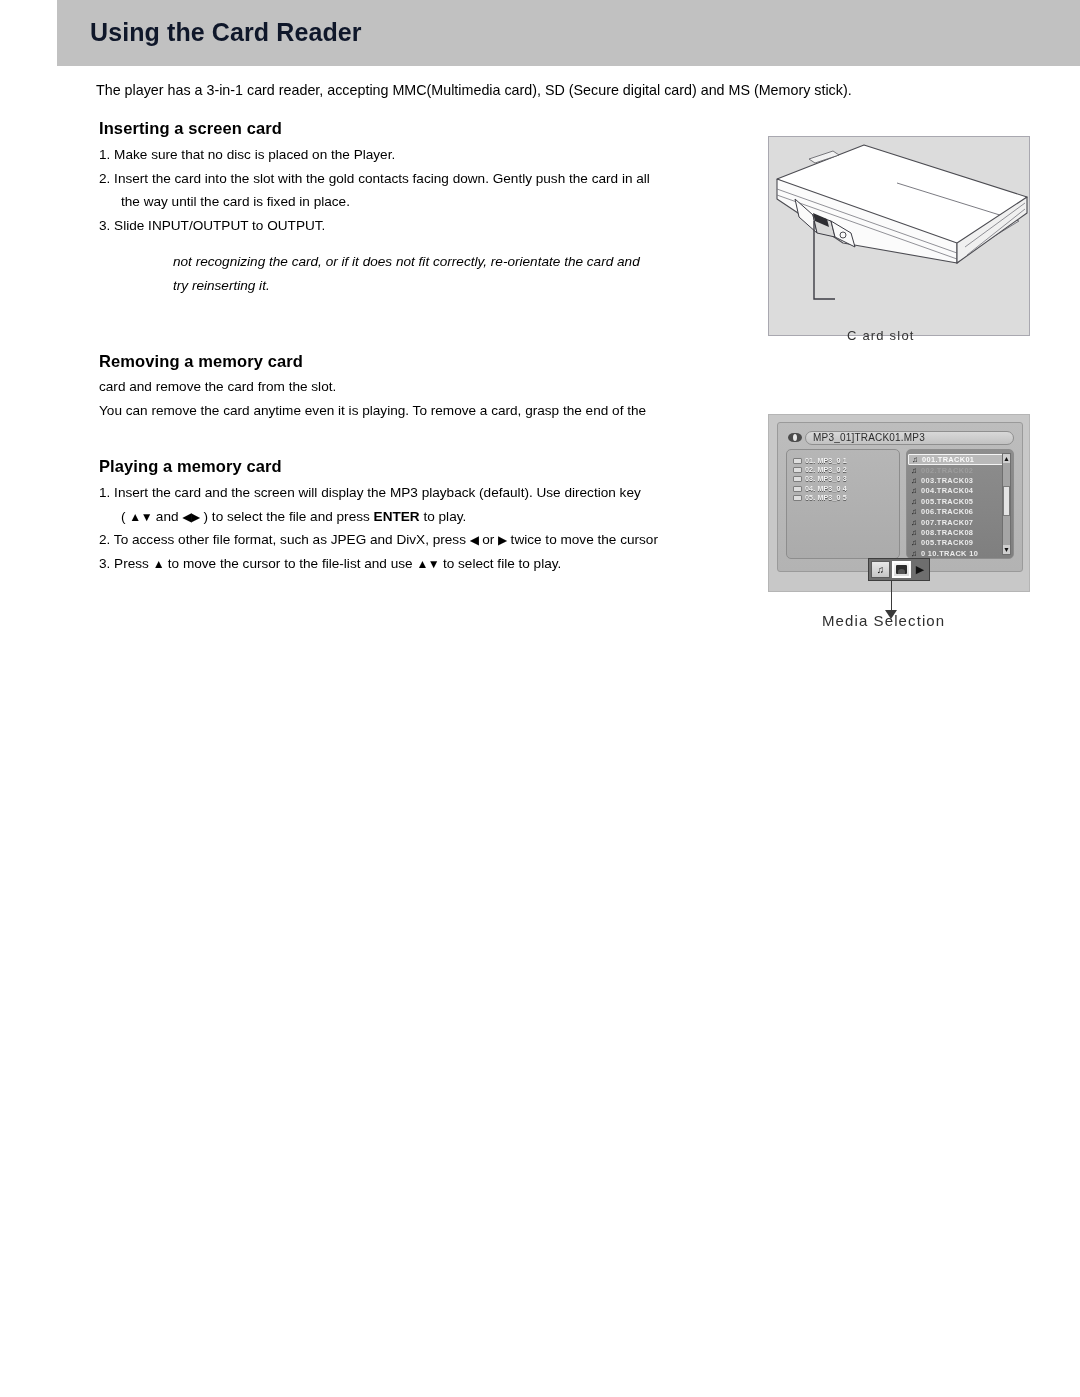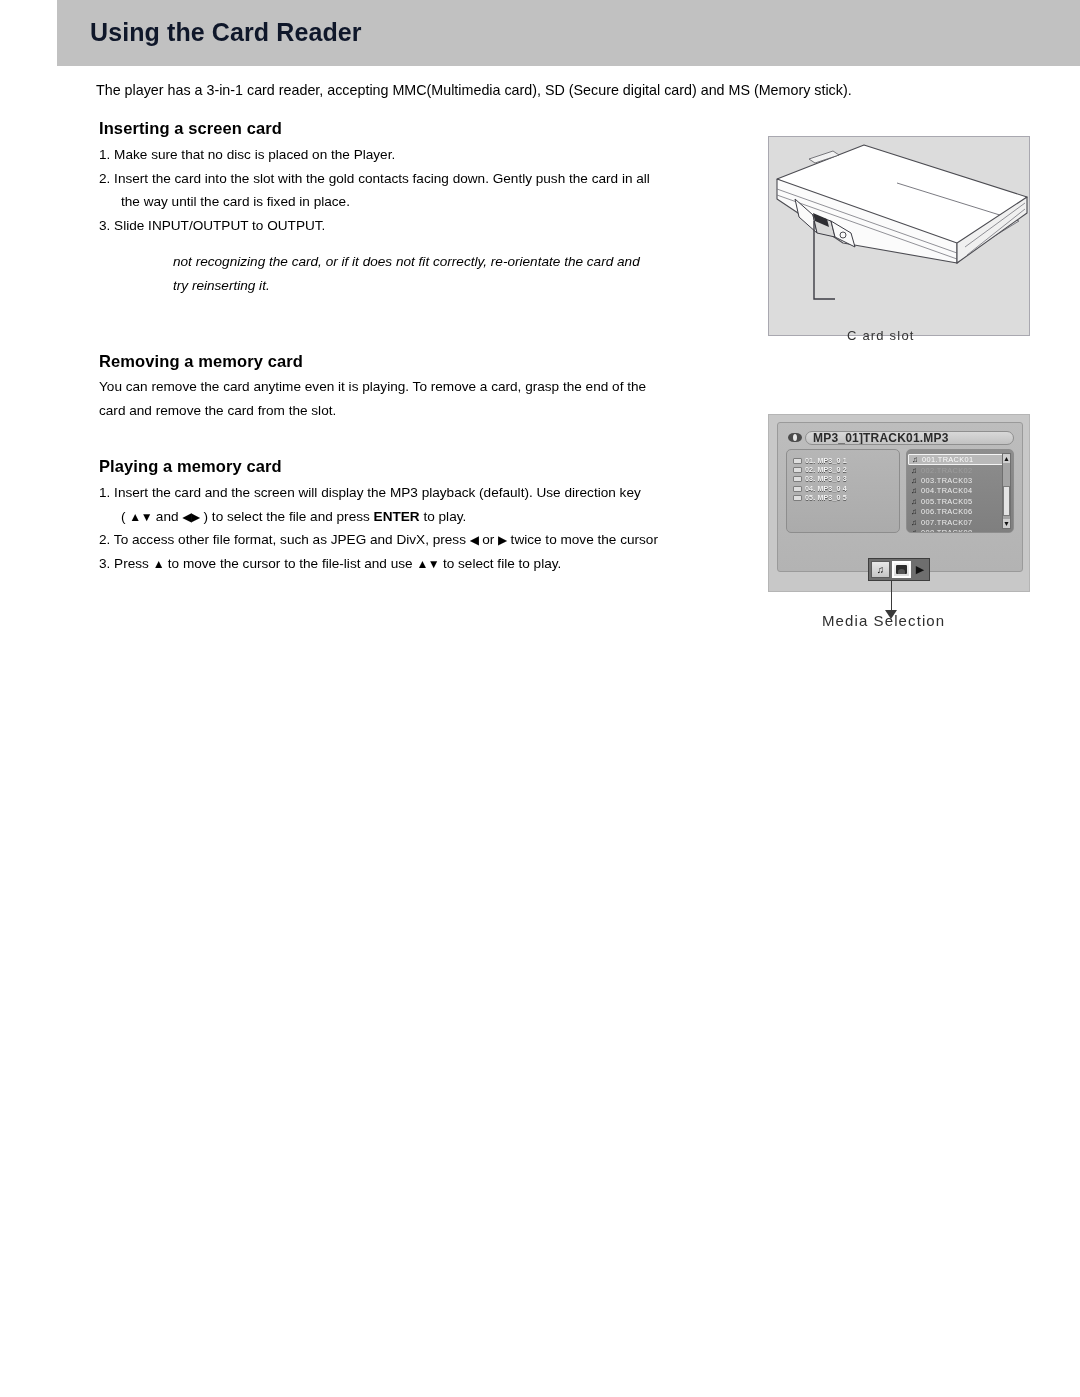--- a/index.html
+++ b/index.html
@@ -116,29 +116,29 @@
   }
   .disc-icon:after{
     content:""; position:absolute; left:5px; top:1px; width:4px; height:7px;
     background:#e8e8e8; border-radius:50%;
   }
   .osd-path {
     flex: 1 1 auto; height: 14px;
     background: linear-gradient(#d8d8d8,#c2c2c2);
     border: 1px solid #8f8f8f;
     border-radius: 7px;
-    font-size: 12px; font-weight: bold;
+    font-size: 10px; font-weight: normal;
     color: #2b2b2b;
     display: flex; align-items: center;
     padding-left: 7px;
     letter-spacing: .2px;
     overflow: hidden; white-space: nowrap;
   }
 
-  .osd-panes { position:absolute; left:8px; top:26px; right:8px; height:84px; display:flex; gap:6px; }
+  .osd-panes { position:absolute; left:8px; top:26px; right:8px; height:110px; display:flex; gap:6px; }
 
   .pane {
     background: linear-gradient(#b6b6b6,#ababab);
     border: 1px solid #8d8d8d;
     border-radius: 5px;
     position: relative;
     overflow: hidden;
   }
   .pane-left { flex: 0 0 114px; padding: 6px 4px 0 6px; }
   .pane-right { flex: 1 1 auto; background: linear-gradient(#8d8d8d,#7f7f7f); padding: 4px 2px 0 3px; }
@@ -149,21 +149,21 @@
     background: #dedede; border: 1px solid #7d7d7d; border-radius: 1px;
   }
   .f-lbl { font-size: 7.1px; font-weight: bold; color: #f2f2f2; letter-spacing: .15px;
            text-shadow: 0 1px 0 #5d5d5d; }
 
   .t-row { display:flex; align-items:center; height:10.4px; white-space:nowrap; }
   .t-ico {
     width: 8px; height: 9px; margin-right: 3px; flex: 0 0 auto;
     font-size: 8px; line-height: 9px; color: #1f1f1f; text-align:center;
   }
-  .t-lbl { font-size: 7.4px; font-weight: normal; color: #ececec; letter-spacing: .35px; }
+  .t-lbl { font-size: 7.4px; font-weight: bold; color: #ececec; letter-spacing: .35px; }
   .t-row.selected {
     background: #b9b9b9;
     border: 1px solid #f4f4f4;
     border-radius: 1px;
     margin-left: -2px; padding-left: 2px;
     height: 11px;
   }
   .t-row.selected .t-lbl { color:#fafafa; }
   .t-row.dim .t-lbl { color:#9d9d9d; }
 
@@ -227,22 +227,22 @@
     <span class="ln">3. Slide INPUT/OUTPUT to OUTPUT.</span>
   </div>
 
   <div class="warning">
     <span class="wrow wind witalic">not recognizing the card, or if it does not fit correctly, re-orientate the card and</span>
     <span class="wrow wind witalic">try reinserting it.</span>
   </div>
 
   <div class="h2 removing">Removing a memory card</div>
   <div class="para para-rem">
+    <span class="ln">card and remove the card from the slot.</span>
     <span class="ln">You can remove the card anytime even it is playing. To remove a card, grasp the end of the</span>
-    <span class="ln">card and remove the card from the slot.</span>
   </div>
 
   <div class="h2 playing">Playing a memory card</div>
   <div class="para list-play">
 
     <span class="ln">1. Insert the card and the screen will display the MP3 playback (default). Use direction key</span>
 
     <span class="ln indent"><span>( </span><span class="arw">▲▼</span><span> and </span><span class="arw">◀▶</span><span> ) to select the file and press </span><b class="kbd">ENTER</b><span> to play.</span></span>
 
     <span class="ln"><span>2. To access other file format, such as JPEG and DivX, press </span><span class="arw">◀</span><span> or </span><span class="arw">▶</span><span> twice to move the cursor</span></span>

